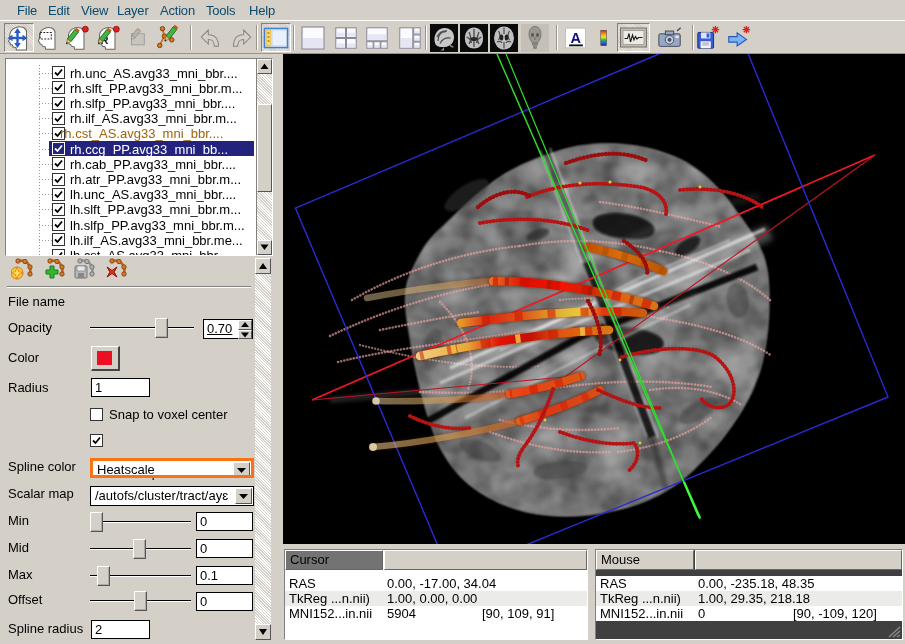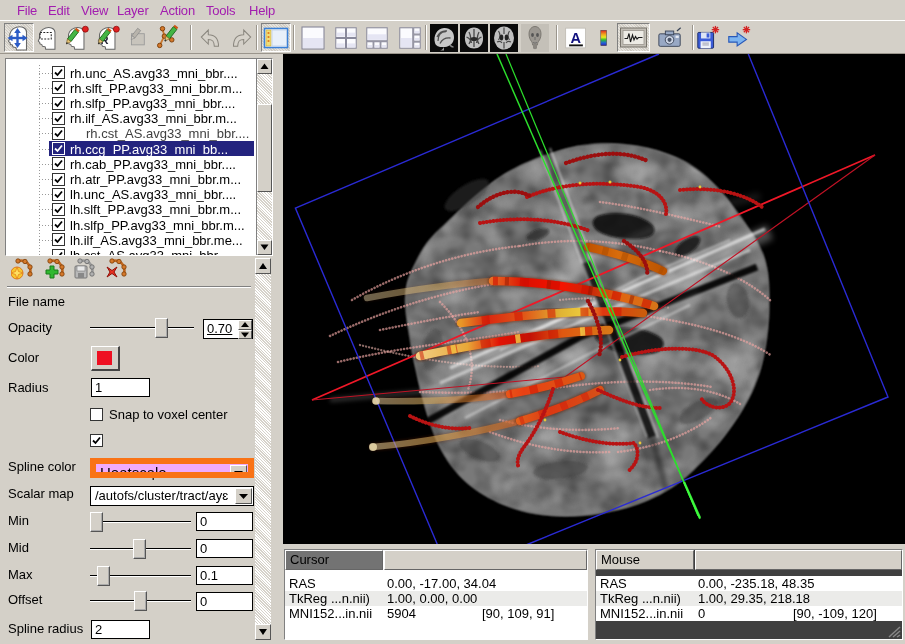--- a/index.html
+++ b/index.html
@@ -1,16 +1,16 @@
 <!DOCTYPE html>
 <html><head><meta charset="utf-8">
 <style>
 html,body{margin:0;padding:0;width:905px;height:644px;overflow:hidden;background:#d4d0c8;font-family:"Liberation Sans",sans-serif;}
 *{box-sizing:border-box;}
-#menubar{position:absolute;left:0;top:0;width:905px;height:20px;font-size:13px;color:#a21caf;letter-spacing:-0.2px;}
+#menubar{position:absolute;left:0;top:0;width:905px;height:20px;font-size:13px;color:#0c4a6e;letter-spacing:-0.2px;}
 #menubar span{position:absolute;top:3px;}
 #toolbar{position:absolute;left:0;top:20px;width:905px;height:34px;border-top:1px solid #ffffff;border-bottom:1px solid #9a958c;background:#d4d0c8;}
 .ticon{position:absolute;top:2px;width:28px;height:29px;display:flex;align-items:center;justify-content:center;}
 .pressed{border:1px solid #808080;border-bottom-color:#fff;border-right-color:#fff;background-image:repeating-linear-gradient(45deg,#e6e3dd 0 1px,#d0ccc4 1px 2px);}
 .tsep{position:absolute;top:4px;width:2px;height:25px;border-left:1px solid #9a958c;border-right:1px solid #fff;}
 #leftpanel{position:absolute;left:0;top:54px;width:283px;height:590px;background:#d4d0c8;font-size:13px;}
 #view{position:absolute;left:283px;top:54px;width:622px;height:490px;background:#000;}
 #bottombar{position:absolute;left:283px;top:544px;width:622px;height:100px;background:#d4d0c8;}
 .inputbox{position:absolute;background:#fff;border:1px solid #000;font-size:13px;color:#000;white-space:nowrap;overflow:hidden;padding:1px 3px;}
 .lbl{position:absolute;left:8px;color:#000;}
@@ -301,21 +301,21 @@
           <polyline points="2,5.5 4.5,8 9,2.5" fill="none" stroke="#000" stroke-width="1.8"></polyline>
         </svg>
       </div>
 <div style="position:absolute;left:64px;top:52.1px;height:15px;line-height:15px;white-space:nowrap;color:#000;">rh.ilf_AS.avg33_mni_bbr.m...</div>
 <div style="position:absolute;left:33px;top:74.4px;width:13px;height:1px;background-image:repeating-linear-gradient(to right,#999 0 1px,transparent 1px 3px);"></div>
 <div style="position:absolute;left:46px;top:67.9px;width:13px;height:13px;background:#fff;border:1px solid #333;">
         <svg width="11" height="11" style="position:absolute;left:0;top:0">
           <polyline points="2,5.5 4.5,8 9,2.5" fill="none" stroke="#000" stroke-width="1.8"></polyline>
         </svg>
       </div>
-<div style="position:absolute;left:80px;top:67.3px;height:15px;line-height:15px;white-space:nowrap;color:#404040;">rh.cst_AS.avg33_mni_bbr....</div>
+<div style="position:absolute;left:54px;top:67.3px;height:15px;line-height:15px;white-space:nowrap;color:#a16207;">rh.cst_AS.avg33_mni_bbr....</div>
 <div style="position:absolute;left:33px;top:89.6px;width:13px;height:1px;background-image:repeating-linear-gradient(to right,#999 0 1px,transparent 1px 3px);"></div>
 <div style="position:absolute;left:43px;top:82.0px;width:205px;height:15px;background:#23237e;"></div>
 <div style="position:absolute;left:46px;top:83.1px;width:13px;height:13px;background:#23237e;border:1px solid #fff;">
         <svg width="11" height="11" style="position:absolute;left:0;top:0">
           <polyline points="2,5.5 4.5,8 9,2.5" fill="none" stroke="#fff" stroke-width="1.8"></polyline>
         </svg>
       </div>
 <div style="position:absolute;left:64px;top:82.5px;height:15px;line-height:15px;white-space:nowrap;font-weight:normal;color:#fff;">rh.ccg_PP.avg33_mni_bb...</div>
 <div style="position:absolute;left:33px;top:104.8px;width:13px;height:1px;background-image:repeating-linear-gradient(to right,#999 0 1px,transparent 1px 3px);"></div>
 <div style="position:absolute;left:46px;top:98.3px;width:13px;height:13px;background:#fff;border:1px solid #333;">
@@ -447,21 +447,21 @@
     </div>
 <div class="inputbox" style="left:91px;top:324px;width:59px;height:19px;text-align:left;line-height:15px;">1</div>
 <div style="position:absolute;left:90px;top:354px;width:13px;height:13px;background:#fff;border:1px solid #333;"></div>
     <div style="position:absolute;left:109px;top:353px;">Snap to voxel center</div>
 <div style="position:absolute;left:90px;top:380px;width:13px;height:13px;background:#fff;border:1px solid #333;">
       <svg width="11" height="11" style="position:absolute;left:0;top:0">
         <polyline points="2,5.5 4.5,8 9,2.5" fill="none" stroke="#000" stroke-width="1.8"></polyline>
       </svg>
     </div>
     <div style="position:absolute;left:109px;top:379px;margin-top:32px;">Show spline</div>
-<div style="position:absolute;left:90px;top:404px;width:164px;height:20px;background:#f0abfc;border:6px solid #f97316;font-size:15px;line-height:17px;padding-left:4px;white-space:nowrap;overflow:hidden;">Heatscale<div style="position:absolute;right:1px;top:1px;width:17px;height:16px;background:#d4d0c8;border:1px solid #fff;border-bottom-color:#555;border-right-color:#555;"><svg width="15" height="15">
+<div style="position:absolute;left:90px;top:404px;width:164px;height:20px;background:#ffffff;border:3px solid #f97316;font-size:13px;line-height:17px;padding-left:4px;white-space:nowrap;overflow:hidden;">Heatscale<div style="position:absolute;right:1px;top:1px;width:17px;height:16px;background:#d4d0c8;border:1px solid #fff;border-bottom-color:#555;border-right-color:#555;"><svg width="15" height="15">
           <polygon points="7.5,10 12,5 3,5" fill="#000"></polygon>
         </svg></div></div>
 <div style="position:absolute;left:90px;top:432px;width:164px;height:20px;background:#fff;border:1px solid #000;font-size:13px;line-height:17px;padding-left:4px;white-space:nowrap;overflow:hidden;">/autofs/cluster/tract/ayɛ<div style="position:absolute;right:1px;top:1px;width:17px;height:16px;background:#d4d0c8;border:1px solid #fff;border-bottom-color:#555;border-right-color:#555;"><svg width="15" height="15">
           <polygon points="7.5,10 12,5 3,5" fill="#000"></polygon>
         </svg></div></div>
 <div style="position:absolute;left:90px;top:467px;width:101px;height:2px;background:#000;border-bottom:1px solid #fff;"></div>
     <div style="position:absolute;left:90px;top:458px;width:13px;height:20px;background:#d4d0c8;border:1px solid #fff;border-bottom-color:#555;border-right-color:#555;box-shadow:inset -1px -1px 0 #aaa;"></div>
 <div class="inputbox" style="left:196px;top:458px;width:57px;height:19px;text-align:left;line-height:15px;">0</div>
 <div style="position:absolute;left:90px;top:494px;width:101px;height:2px;background:#000;border-bottom:1px solid #fff;"></div>
     <div style="position:absolute;left:133px;top:485px;width:13px;height:20px;background:#d4d0c8;border:1px solid #fff;border-bottom-color:#555;border-right-color:#555;box-shadow:inset -1px -1px 0 #aaa;"></div>

